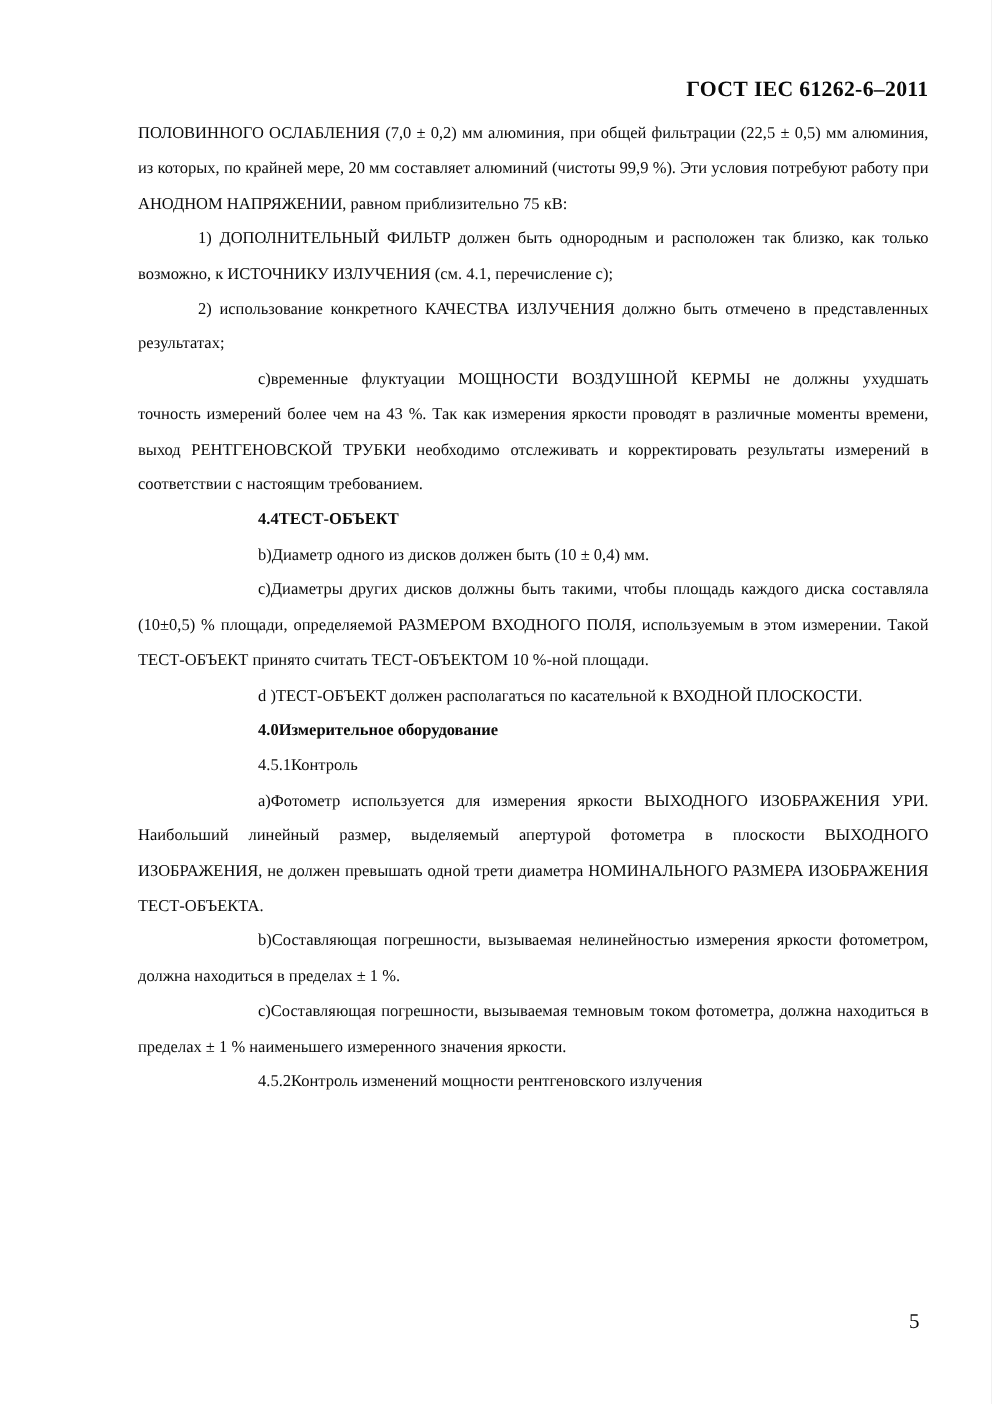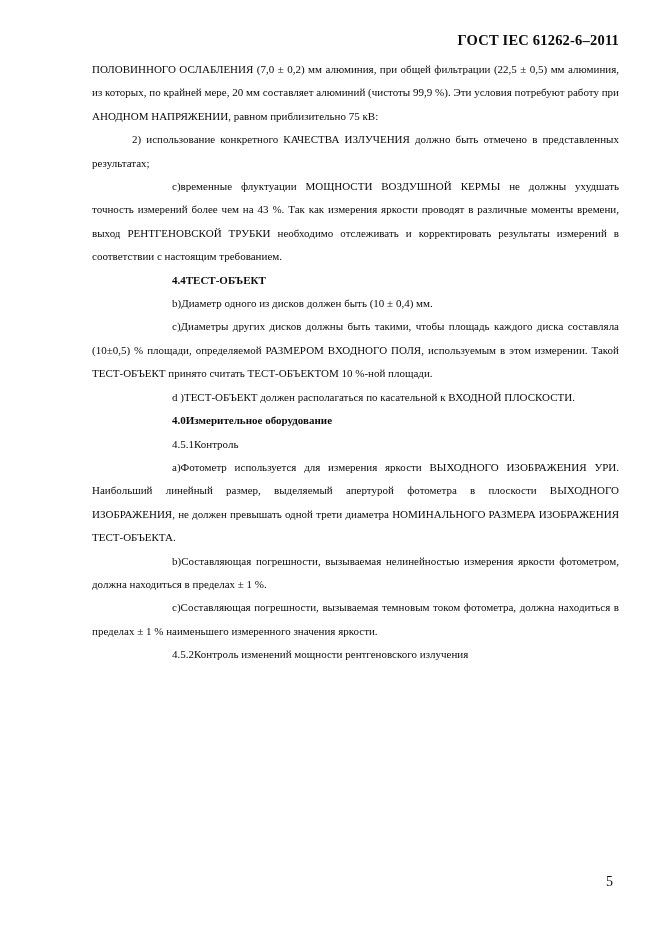--- a/index.html
+++ b/index.html
@@ -12,21 +12,21 @@
     width: 661px;
     height: 936px;
     background: #ffffff;
     font-family: "Liberation Serif", "DejaVu Serif", serif;
     color: #0a0a0a;
     overflow: hidden;
   }
   .content {
     position: absolute;
     left: 92px;
-    top: 32px;
+    top: 52px;
     width: 527px;
   }
   .doc-header {
     text-align: right;
     font-weight: bold;
     font-size: 14.5px;
     line-height: 16px;
     margin-bottom: 10px;
     letter-spacing: 0.2px;
   }
@@ -52,20 +52,21 @@
   }
 </style>
 </head>
 <body>
 
 <div class="page">
   <div class="content">
     <div class="doc-header">ГОСТ IEC 61262-6–2011</div>
     <div id="paragraphs">
         <p class="para justify"><span>ПОЛОВИННОГО ОСЛАБЛЕНИЯ (7,0 ± 0,2) мм алюминия, при общей фильтрации (22,5 ± 0,5) мм алюминия, из которых, по крайней мере, 20 мм составляет алюминий (чистоты 99,9 %). Эти условия потребуют работу при АНОДНОМ НАПРЯЖЕНИИ, равном приблизительно 75 кВ:</span></p>
+        <p class="para indent justify"><span class="label">1)</span> <span>ДОПОЛНИТЕЛЬНЫЙ ФИЛЬТР должен быть однородным и расположен так близко, как только возможно, к ИСТОЧНИКУ ИЗЛУЧЕНИЯ (см. 4.1, перечисление c);</span></p>
         <p class="para indent justify"><span class="label">2)</span> <span>использование конкретного КАЧЕСТВА ИЗЛУЧЕНИЯ должно быть отмечено в представленных результатах;</span></p>
         <p class="para indent justify"><span class="label tab">c)</span><span>временные флуктуации МОЩНОСТИ ВОЗДУШНОЙ КЕРМЫ не должны ухудшать точность измерений более чем на 43 %. Так как измерения яркости проводят в различные моменты времени, выход РЕНТГЕНОВСКОЙ ТРУБКИ необходимо отслеживать и корректировать результаты измерений в соответствии с настоящим требованием.</span></p>
         <p class="para indent bold"><span class="label tab">4.4</span><span>ТЕСТ-ОБЪЕКТ</span></p>
         <p class="para indent"><span class="label tab">b)</span><span>Диаметр одного из дисков должен быть (10 ± 0,4) мм.</span></p>
         <p class="para indent justify"><span class="label tab">c)</span><span>Диаметры других дисков должны быть такими, чтобы площадь каждого диска составляла (10±0,5) % площади, определяемой РАЗМЕРОМ ВХОДНОГО ПОЛЯ, используемым в этом измерении. Такой ТЕСТ-ОБЪЕКТ принято считать ТЕСТ-ОБЪЕКТОМ 10 %-ной площади.</span></p>
         <p class="para indent"><span class="label tab">d )</span><span>ТЕСТ-ОБЪЕКТ должен располагаться по касательной к ВХОДНОЙ ПЛОСКОСТИ.</span></p>
         <p class="para indent bold"><span class="label tab">4.0</span><span>Измерительное оборудование</span></p>
         <p class="para indent"><span class="label tab">4.5.1</span><span>Контроль</span></p>
         <p class="para indent justify"><span class="label tab">a)</span><span>Фотометр используется для измерения яркости ВЫХОДНОГО ИЗОБРАЖЕНИЯ УРИ. Наибольший линейный размер, выделяемый апертурой фотометра в плоскости ВЫХОДНОГО ИЗОБРАЖЕНИЯ, не должен превышать одной трети диаметра НОМИНАЛЬНОГО РАЗМЕРА ИЗОБРАЖЕНИЯ ТЕСТ-ОБЪЕКТА.</span></p>
         <p class="para indent justify"><span class="label tab">b)</span><span>Составляющая погрешности, вызываемая нелинейностью измерения яркости фотометром, должна находиться в пределах ± 1 %.</span></p>

